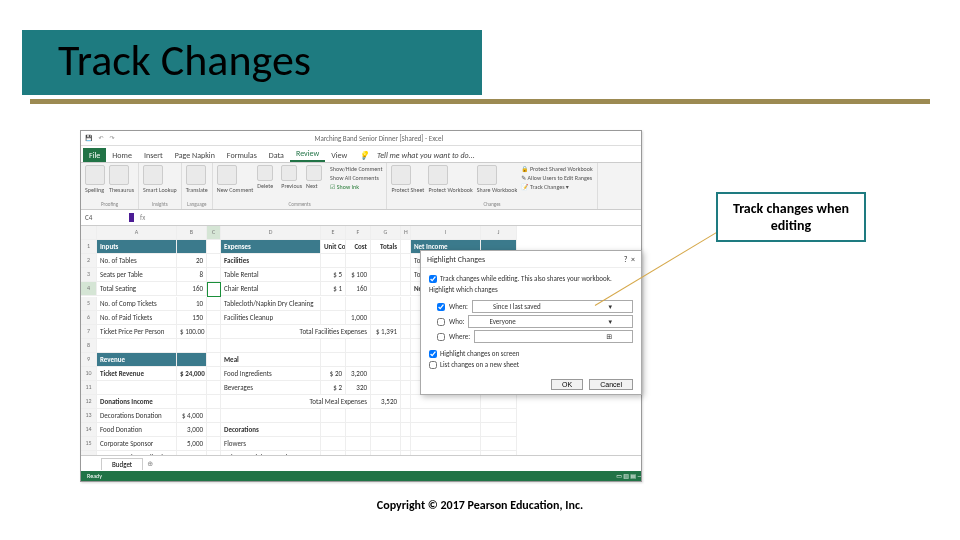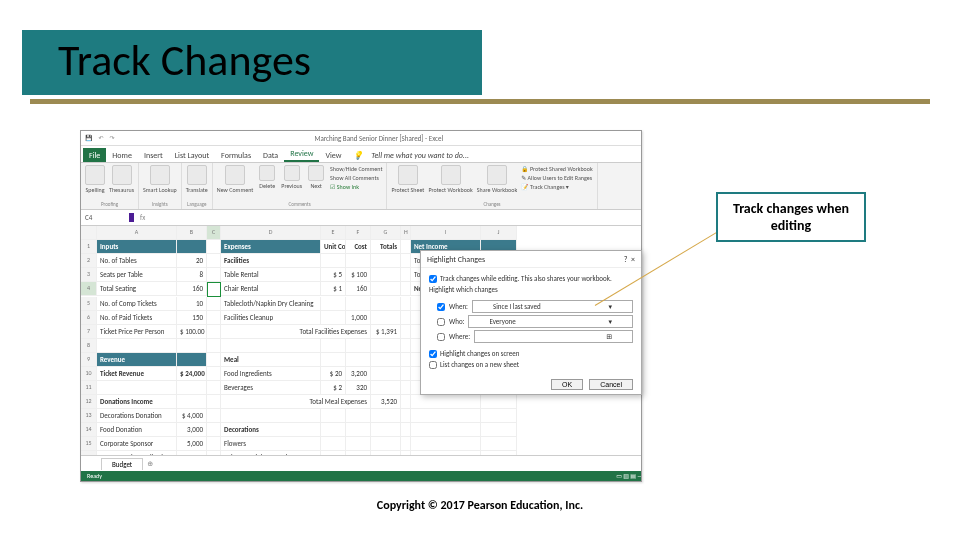--- a/index.html
+++ b/index.html
@@ -13,21 +13,21 @@
 .qat{height:14px;background:#fff;border-bottom:1px solid #ddd;display:flex;align-items:center;padding:0 4px;gap:6px;font-size:6px;color:#888}
 .qat .title-center{flex:1;text-align:center;font-size:7px;color:#666}
 .tabs{height:16px;display:flex;align-items:flex-end;font-size:8px;padding-left:2px;background:#fff;border-bottom:1px solid #ccc}
 .tabs span{padding:2px 6px;color:#444}
 .tabs .file{background:#217346;color:#fff}
 .tabs .active{border-bottom:2px solid #217346;color:#217346}
 .tabs .tell{color:#aaa;font-style:italic}
 .ribbon{height:46px;background:#f3f3f3;border-bottom:1px solid #ccc;display:flex;font-size:6px;color:#555}
 .rgrp{border-right:1px solid #ddd;padding:2px 4px;display:flex;flex-direction:column;justify-content:space-between;align-items:center}
 .rgrp .icons{display:flex;gap:4px;align-items:flex-start}
-.rbtn{display:flex;flex-direction:column;align-items:center;gap:1px;min-width:20px}
+.rbtn{display:flex;flex-direction:column;align-items:flex-start;gap:1px;min-width:20px}
 .ico{width:14px;height:14px;background:#eaeaea;border:1px solid #ccc;border-radius:2px}
 .ico.big{width:18px;height:18px}
 .glabel{font-size:5px;color:#888}
 .rstack{display:flex;flex-direction:column;gap:1px;font-size:6px}
 .rstack span{white-space:nowrap}
 .rstack .hl{color:#2a7d3a}
 .rstack .chk::before{content:"☑ ";font-size:6px}
 .fbar{height:15px;display:flex;align-items:center;border-bottom:1px solid #ccc;font-size:7px}
 .fbar .nb{width:40px;border-right:5px solid #4c1d95;padding:0 4px;color:#555}
 .fbar .fx{padding:0 6px;color:#888}
@@ -77,21 +77,21 @@
       <span>💾</span>
       <span>↶</span>
       <span>↷</span>
       <span class="title-center">Marching Band Senior Dinner  [Shared] - Excel</span>
     </div>
 
     <div class="tabs">
       <span class="file">File</span>
       <span>Home</span>
       <span>Insert</span>
-      <span>List Layout</span>
+      <span>Page Napkin</span>
       <span>Formulas</span>
       <span>Data</span>
       <span class="active">Review</span>
       <span>View</span>
       <span class="tell">💡 <span>Tell me what you want to do...</span></span>
     </div>
 
     <div class="ribbon">
       <div class="rgrp">
           <div class="icons">

